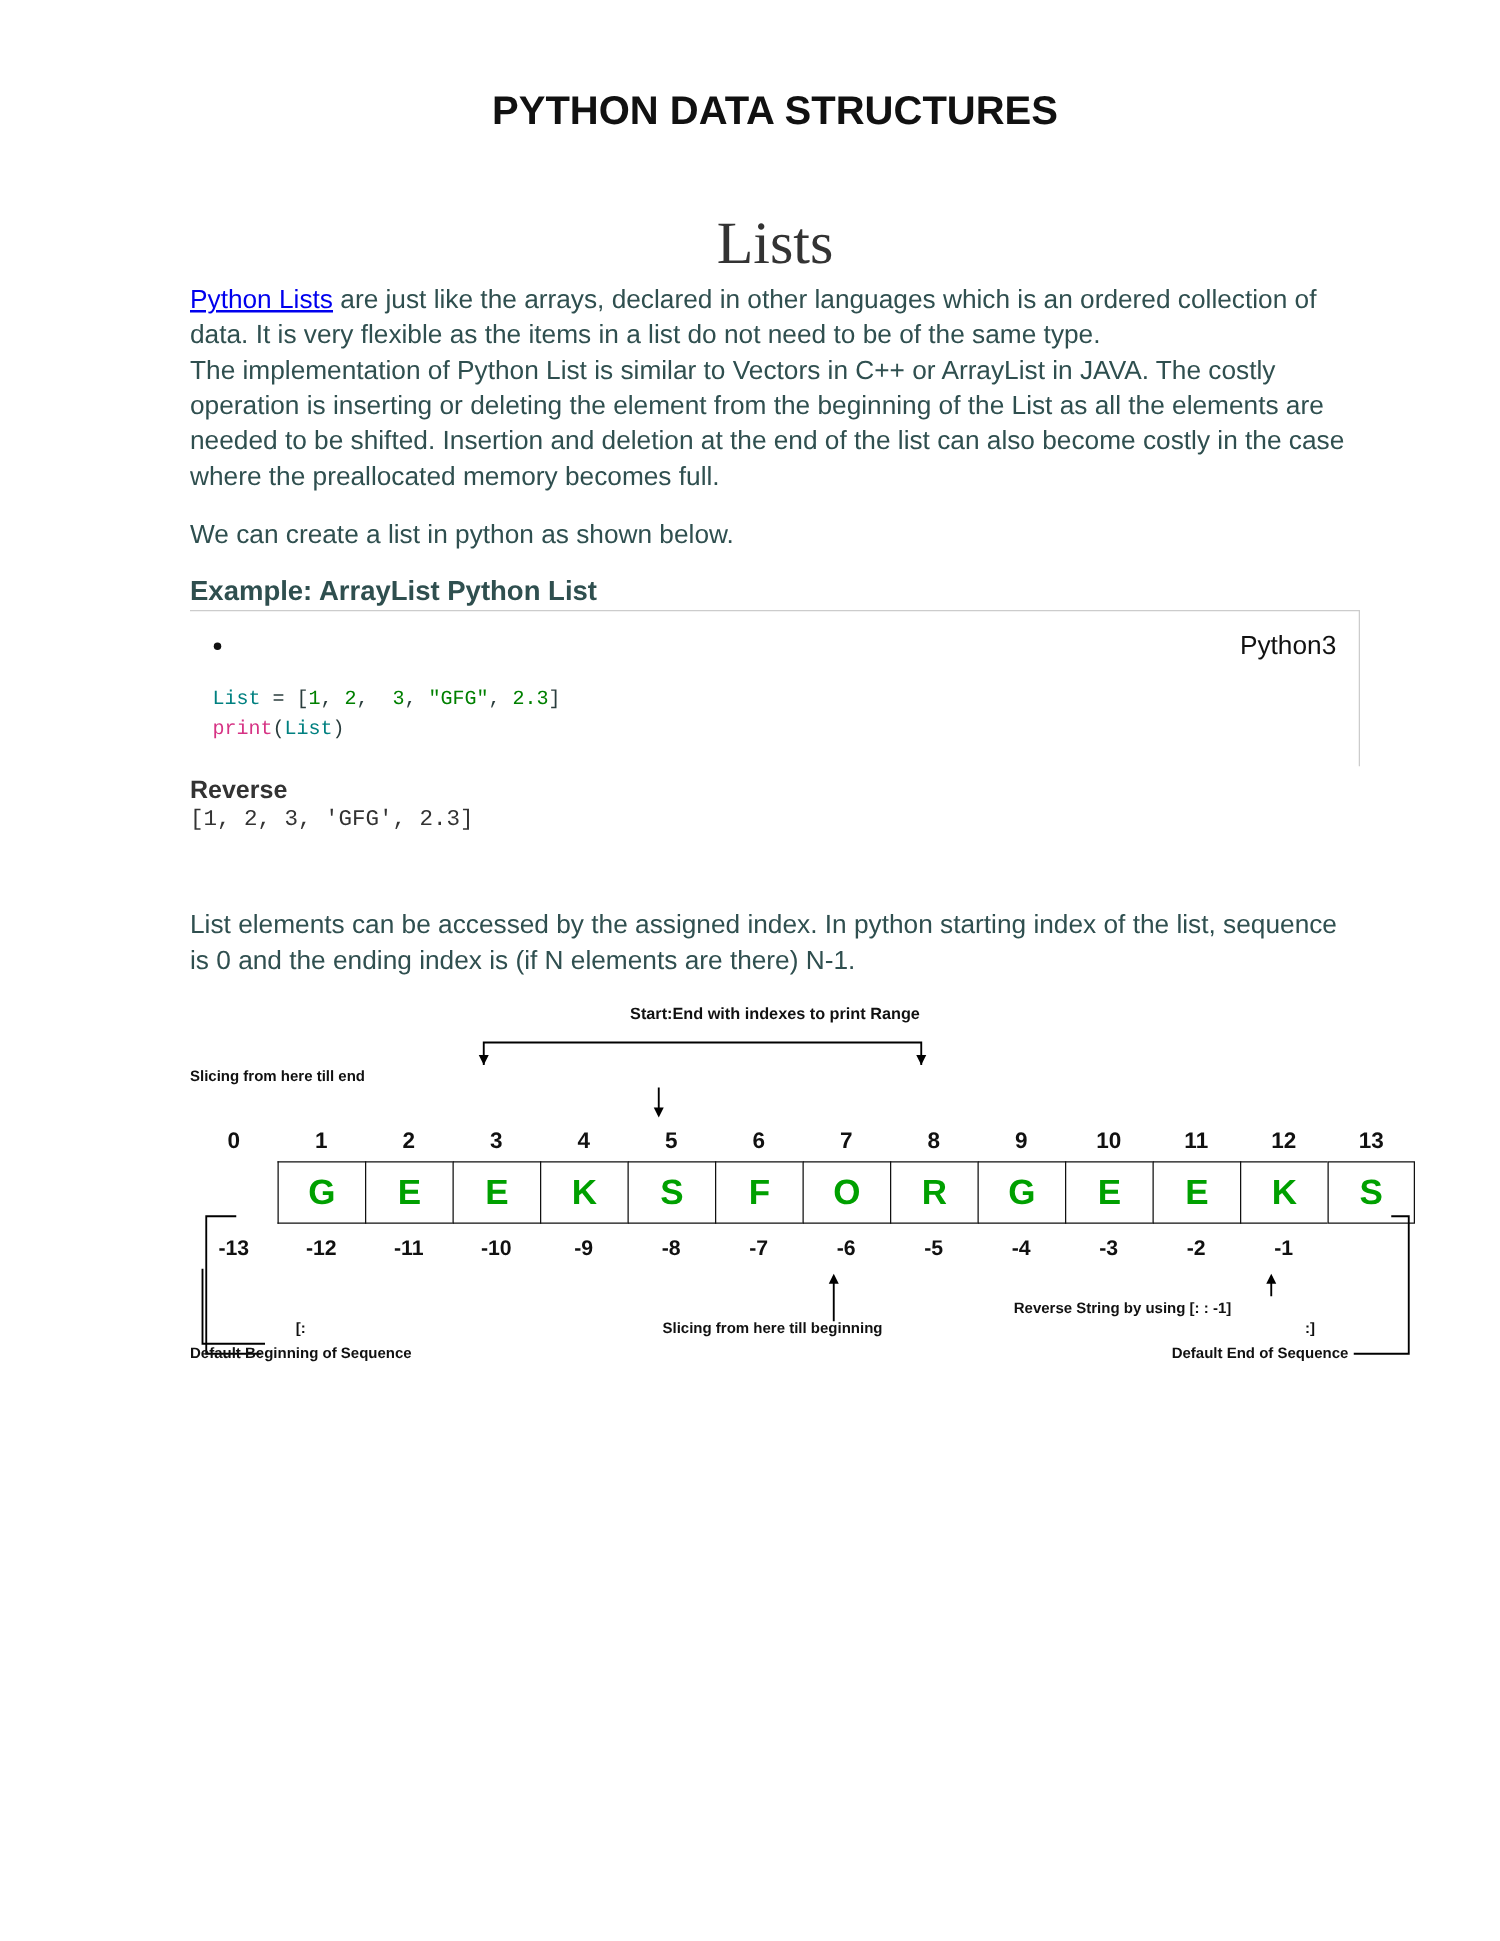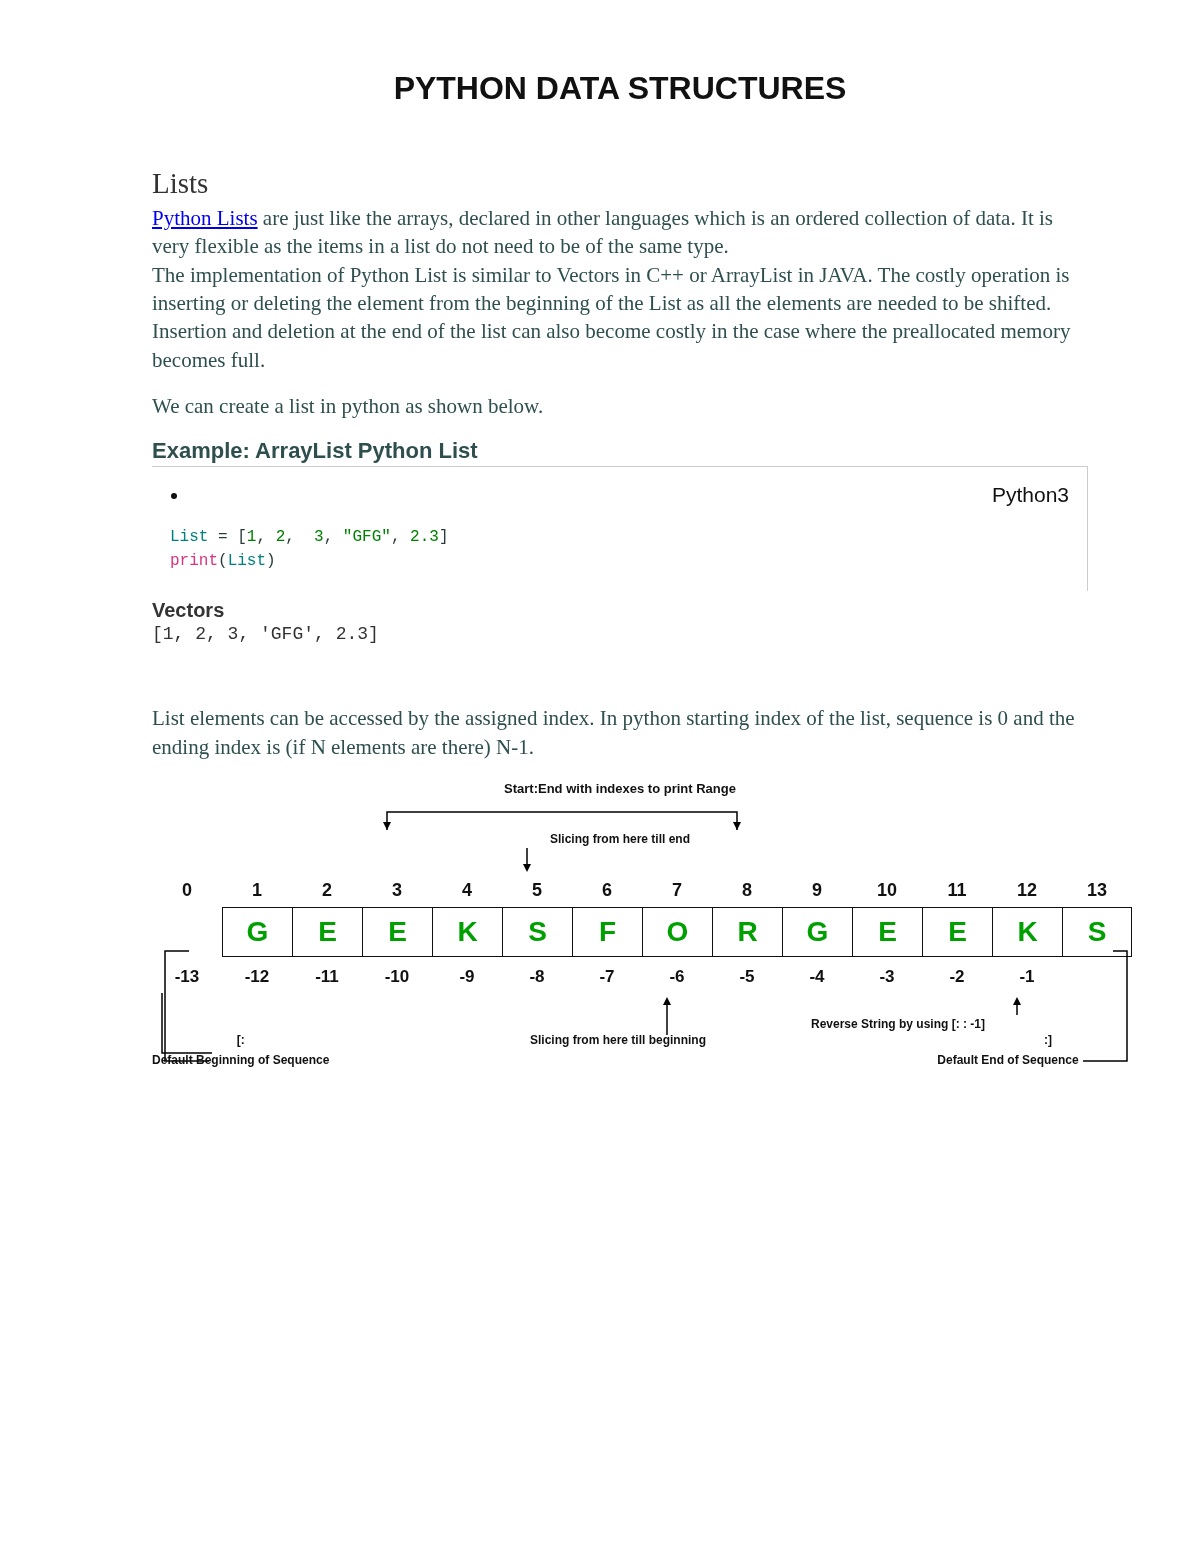--- a/index.html
+++ b/index.html
@@ -17,31 +17,31 @@
   }
   .title {
     text-align: center;
     font-size: 32px;
     font-weight: bold;
     color: #111;
     margin-bottom: 60px;
   }
   .h2 {
     font-family: Georgia, 'Times New Roman', serif;
-    font-size: 29px;
+    font-size: 48px;
     color: #333;
     margin: 0 0 4px 0;
     font-weight: normal;
+    text-align: center;
   }
   .body-text {
     font-size: 21px;
     line-height: 1.35;
     color: #2f4f4f;
     margin: 0 0 18px 0;
-    font-family: Liberation Serif, serif;
   }
   .link {
     color: #0000ee;
     text-decoration: underline;
   }
   .example-heading {
     font-size: 22px;
     font-weight: bold;
     color: #2f4f4f;
     margin: 6px 0 0 0;
@@ -90,21 +90,20 @@
     position: relative;
   }
   .diag-caption {
     text-align: center;
     font-size: 13px;
     font-weight: bold;
     color: #111;
     margin-bottom: 6px;
   }
   .diag-sub {
-    text-align: center;
     font-size: 12px;
     font-weight: bold;
     color: #111;
   }
   .diag-row {
     display: flex;
     flex-wrap: nowrap;
   }
   .cell {
     flex: 0 0 70px;
@@ -158,21 +157,21 @@
   <div class="example-heading">Example: ArrayList Python List</div>
 
   <div class="code-box">
     <ul>
       <li>Python3</li>
     </ul>
     <div class="code"><span class="kw-teal">List</span><span> = [</span><span class="num-green">1</span><span>, </span><span class="num-green">2</span><span>,  </span><span class="num-green">3</span><span>, </span><span class="str-green">"GFG"</span><span>, </span><span class="num-green">2.3</span><span>]</span>
 <span class="kw-pink">print</span><span>(</span><span class="kw-teal">List</span><span>)</span></div>
   </div>
 
-  <div class="output-label">Vectors</div>
+  <div class="output-label">Reverse</div>
   <div class="output-text">[1, 2, 3, 'GFG', 2.3]</div>
 
   <p class="body-text">List elements can be accessed by the assigned index. In python starting index of the list, sequence is 0 and the ending index is (if N elements are there) N-1.</p>
 
   <div class="diagram">
 
     <div class="diag-caption">Start:End with indexes to print Range</div>
 
     <svg width="980" height="30">
       <path d="M 235 28 L 235 10 L 585 10 L 585 28" stroke="#000" fill="none" stroke-width="1.5"></path>

